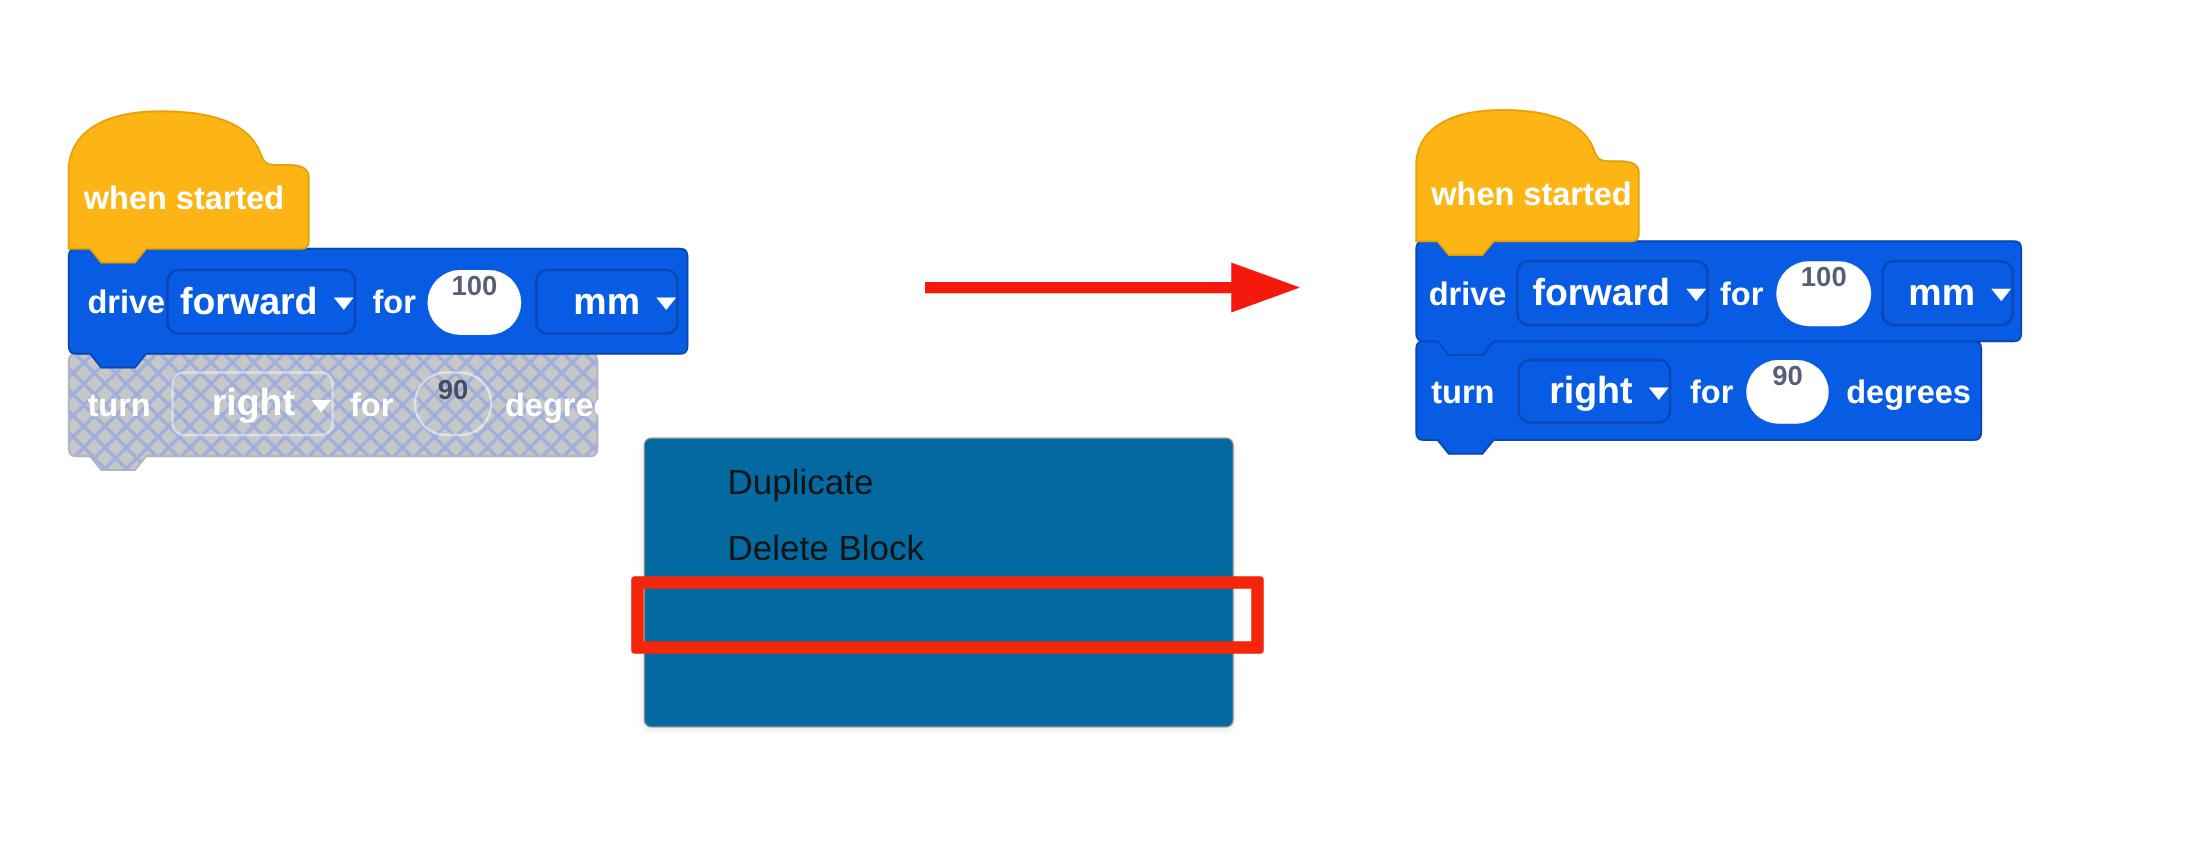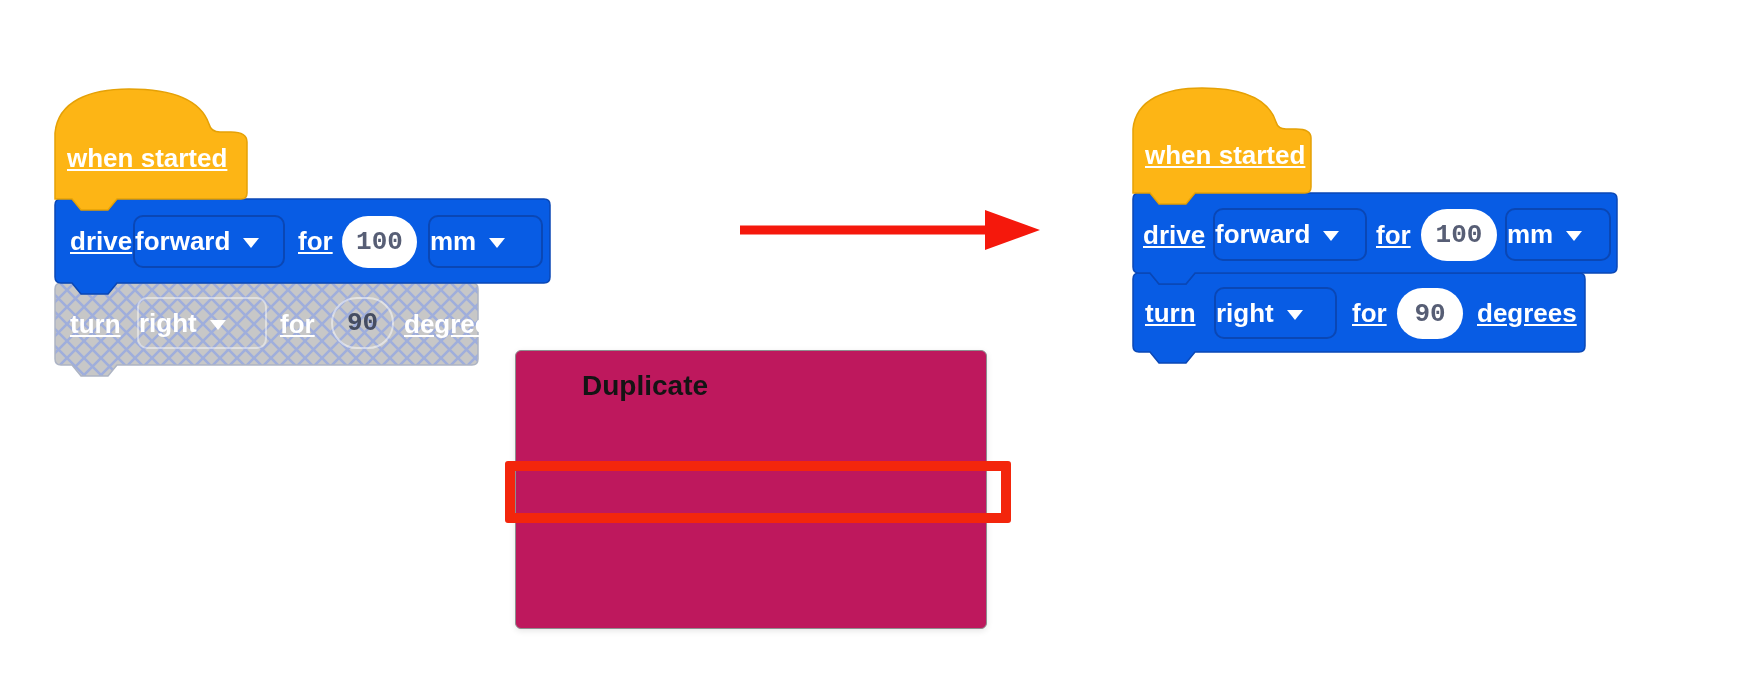--- a/index.html
+++ b/index.html
@@ -7,46 +7,46 @@
     width:1752px;height:690px;background:#ffffff;position:relative;overflow:hidden;
     font-family:"Liberation Sans", sans-serif;
   }
   *{box-sizing:border-box;}
   .abs{position:absolute;}
   svg.stack{position:absolute;}
 
   
   .block-label{
     position:absolute;color:#ffffff;font-weight:700;font-size:26px;
-    line-height:30px;white-space:nowrap;text-decoration:underline;
+    line-height:30px;white-space:nowrap;
   }
   .dd{
     position:absolute;border:2px solid #0A47B5;border-radius:10px;
-    display:flex;align-items:center;justify-content:flex-start;gap:13px;
-    color:#ffffff;font-weight:700;font-size:26px;
+    display:flex;align-items:center;justify-content:flex-end;gap:13px;
+    color:#ffffff;font-weight:700;font-size:30px;padding-left:40px;
   }
   .dd.disabled{border-color:rgba(255,255,255,0.45);}
   .caret{
     width:0;height:0;border-left:8px solid transparent;border-right:8px solid transparent;
     border-top:10px solid #ffffff;margin-top:3px;
   }
   .val{
     position:absolute;background:#ffffff;border-radius:999px;
-    display:flex;align-items:center;justify-content:center;
-    color:#575E75;font-weight:700;font-size:26px;font-family:Liberation Mono, monospace;
+    display:flex;align-items:flex-start;justify-content:center;
+    color:#575E75;font-weight:700;font-size:22px;
   }
   .val.disabled{
     background:transparent;border:2px solid rgba(255,255,255,0.5);color:#454D62;
   }
 
   
   .menu{
-    position:absolute;left:515px;top:350px;width:472px;height:279px;
-    background:#be185d;border:1.5px solid #8e8e8e;border-radius:6px;
-    box-shadow:0 2px 6px rgba(0,0,0,0.10);padding-top:8px;z-index:3;font-weight:bold;
+    position:absolute;left:515px;top:350px;width:472px;height:232px;
+    background:#0369a1;border:1.5px solid #8e8e8e;border-radius:6px;
+    box-shadow:0 2px 6px rgba(0,0,0,0.10);padding-top:8px;z-index:3;
   }
   .menu-item{
     height:53px;line-height:53px;padding-left:66px;font-size:28px;color:#141414;
     white-space:nowrap;
   }
   .menu-item.disabled{color:#BEBEBE;}
   .menu-item.selected{background:#D5E7F8;}
   .red-box{
     position:absolute;left:505px;top:461px;width:506px;height:62px;
     border:10px solid #F3260C;border-radius:3px;z-index:4;
@@ -97,20 +97,21 @@
 </div>
 <span class="block-label" style="left:404px;top:309px;">degrees</span>
 
 <svg class="abs" style="left:735px;top:205px;" width="310" height="52" viewBox="0 0 310 52">
   <line x1="5" y1="25" x2="256" y2="25" stroke="#F5180C" stroke-width="9"></line>
   <polygon points="250,5 305,25 250,45" fill="#F5180C"></polygon>
 </svg>
 
 <div class="menu">
   <div class="menu-item">Duplicate</div>
+  <div class="menu-item">Delete Block</div>
 </div>
 <div class="red-box"></div>
 
 <svg class="stack" style="left:1128px;top:86px;" width="520" height="290" viewBox="0 0 520 290">
 
   <path d="M 11,187 H 22 l 9,11 h 27 l 9,-11 H 451 Q 457,187 457,193 V 260 Q 457,266 451,266 H 67 l -9,11 h -27 l -9,-11 H 11 Q 5,266 5,260 V 193 Q 5,187 11,187 Z" fill="#085CE4" stroke="#0A47B5" stroke-width="1.5"></path>
 
   <path d="M 11,107 H 22 l 9,11 h 27 l 9,-11 H 483 Q 489,107 489,113 V 181 Q 489,187 483,187 H 67 l -9,11 h -27 l -9,-11 H 11 Q 5,187 5,181 V 113 Q 5,107 11,107 Z" fill="#085CE4" stroke="#0A47B5" stroke-width="1.5"></path>
 
   <path d="M 5,107 L 5,43 C 8,13 38,2 74,2 C 112,2 140,11 148,36 Q 150,43 158,43 H 168 Q 183,43 183,52 V 101 Q 183,107 177,107 H 67 l -9,11 h -27 l -9,-11 H 5 Z" fill="#FDB515" stroke="#E5A106" stroke-width="1.5"></path>

